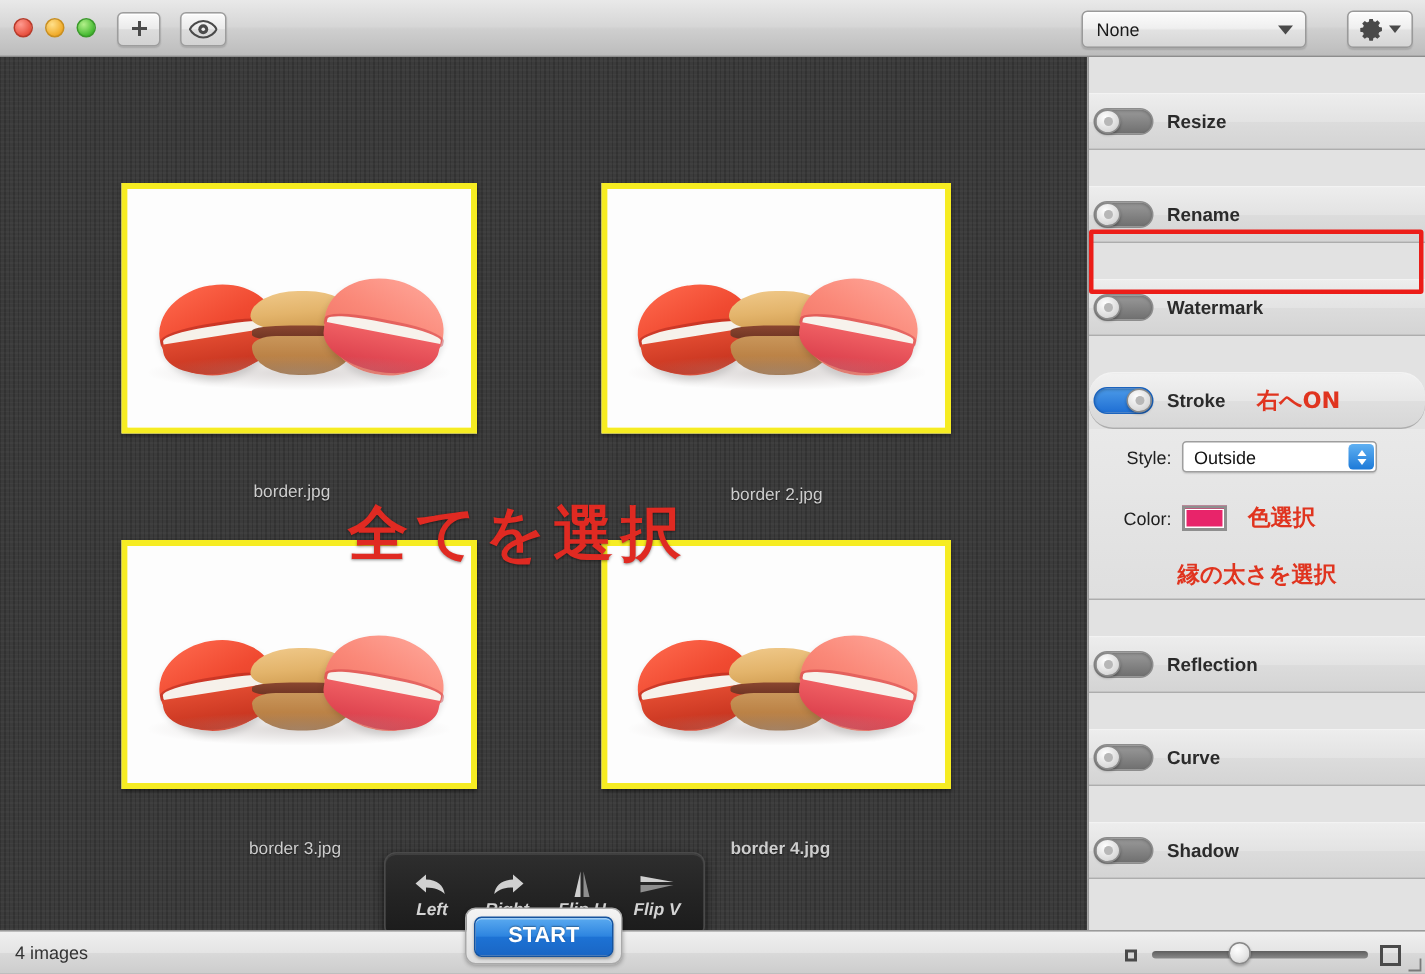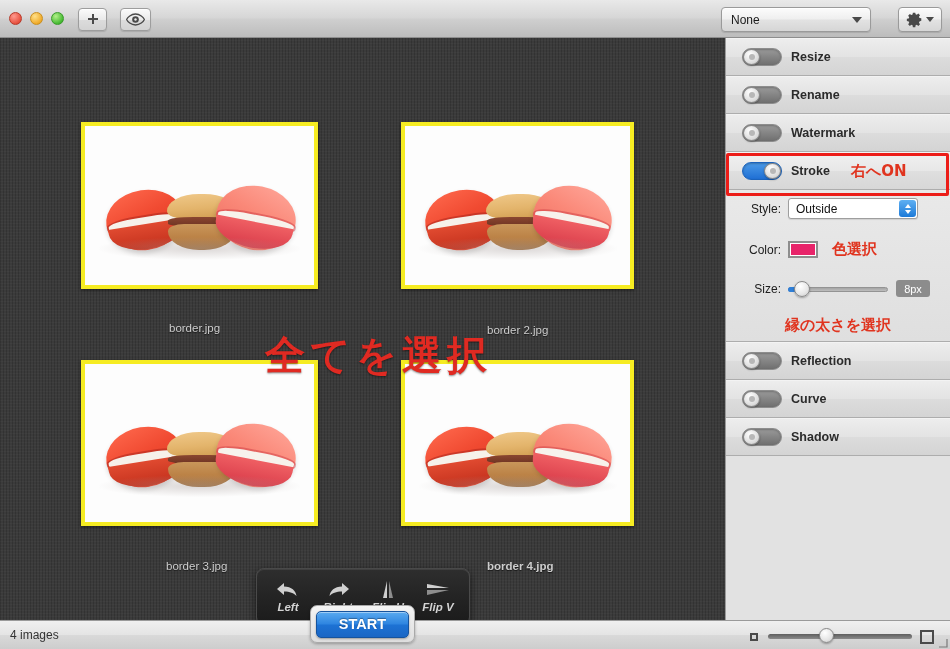--- a/index.html
+++ b/index.html
@@ -140,21 +140,20 @@
   .thumb-label {
     position: absolute; font-size: 11.5px; color: #cdcdcd;
     text-shadow: 0 1px 1px rgba(0,0,0,.6); white-space: nowrap;
   }
 
   #annot-selectall {
     position: absolute; left: 232px; top: 290px;
     font-size: 40px; font-weight: 700; letter-spacing: 5px;
     color: #e02a22; text-shadow: 0 1px 2px rgba(0,0,0,.45);
     font-family: "DejaVu Sans", sans-serif;
-    margin-left: 33px;
   }
 
   
   #rotate-bar {
     position: absolute; left: 256px; top: 530px; width: 214px; height: 57px;
     background: linear-gradient(to bottom, #2e2e2e 0%, #242424 50%, #1b1b1b 100%);
     border: 1px solid #4a4a4a; border-radius: 8px;
     box-shadow: 0 3px 8px rgba(0,0,0,.55), 0 1px 0 rgba(255,255,255,.09) inset;
     display: flex; align-items: center; justify-content: space-around; padding: 12px 6px;
   }
@@ -163,24 +162,25 @@
     font-size: 11.5px; font-style: italic; font-weight: 700; color: #d3d3d3;
   }
 
   
   #sidebar {
     position: absolute; left: 725px; top: 38px; width: 225px; height: 582px;
     background: #e2e2e2; border-left: 1px solid #9b9b9b;
   }
   .tog-row {
     position: relative; height: 38px; display: flex; align-items: center;
-    padding-left: 16px; gap: 9px;
+    padding-left: 3px; gap: 9px;
     background: linear-gradient(to bottom, #ededed 0%, #e3e3e3 50%, #dcdcdc 51%, #d4d4d4 100%);
     border-bottom: 1px solid #adadad;
     border-top: 1px solid #f3f3f3;
+    margin-top: 24px;
   }
   .tog-row .name { font-size: 12.5px; font-weight: 700; color: #2b2b2b; }
   .switch {
     position: relative; width: 40px; height: 18px; border-radius: 9px;
     border: 1px solid #8d8d8d; flex: none;
     background: linear-gradient(to bottom, #9a9a9a, #6f6f6f);
     box-shadow: 0 1px 2px rgba(0,0,0,.25) inset;
   }
   .switch.on { background: linear-gradient(to bottom, #4b9ae8, #1f6fd4); border-color: #1b63bd; }
   .switch .knob {
@@ -188,21 +188,21 @@
     background: radial-gradient(circle at 40% 32%, #ffffff, #dcdcdc 65%, #bfbfbf);
     border: 1px solid #8a8a8a;
     box-shadow: 0 1px 2px rgba(0,0,0,.3);
   }
   .switch .knob::after {
     content:''; position:absolute; left:5px; top:4px; width:6px; height:6px;
     border-radius:50%; background:#b7b7b7;
   }
   .switch.on .knob { left: 21px; }
 
-  #stroke-row { background: linear-gradient(to bottom, #f1f1f1 0%, #e7e7e7 50%, #dfdfdf 51%, #d7d7d7 100%); }
+  #stroke-row { background: linear-gradient(to bottom, #f1f1f1 0%, #e7e7e7 50%, #dfdfdf 51%, #d7d7d7 100%); border-radius: 16px; }
   #stroke-highlight {
     position: absolute; left: 726px; top: 153px; width: 223px; height: 43px;
     border: 3px solid #ec1d18; border-radius: 2px; pointer-events: none;
   }
   .annot-red {
     color: #e0341f; font-size: 15px; font-weight: 700;
     font-family: "DejaVu Sans", sans-serif;
   }
 
   #stroke-panel {
@@ -500,29 +500,20 @@
             </span>
         </div>
       </div>
 
       <div class="fld">
         <span class="flbl">Color:</span>
         <div id="color-swatch" style="background: rgb(232, 36, 106);"></div>
         <span class="annot-red" style="margin-left:14px;">色選択</span>
       </div>
 
-      <div class="fld">
-        <span class="flbl">Size:</span>
-        <div class="slider-wrap">
-          <div class="slider-track"></div>
-          <div class="slider-fill"></div>
-          <div class="slider-knob"></div>
-        </div>
-        <span id="size-value">8px</span>
-      </div>
 
       <div id="annot-size" class="annot-red">縁の太さを選択</div>
     </div>
 
     <div class="tog-row">
       <div class="switch">
           <div class="knob"></div>
         </div>
       <span class="name">Reflection</span>
     </div>

